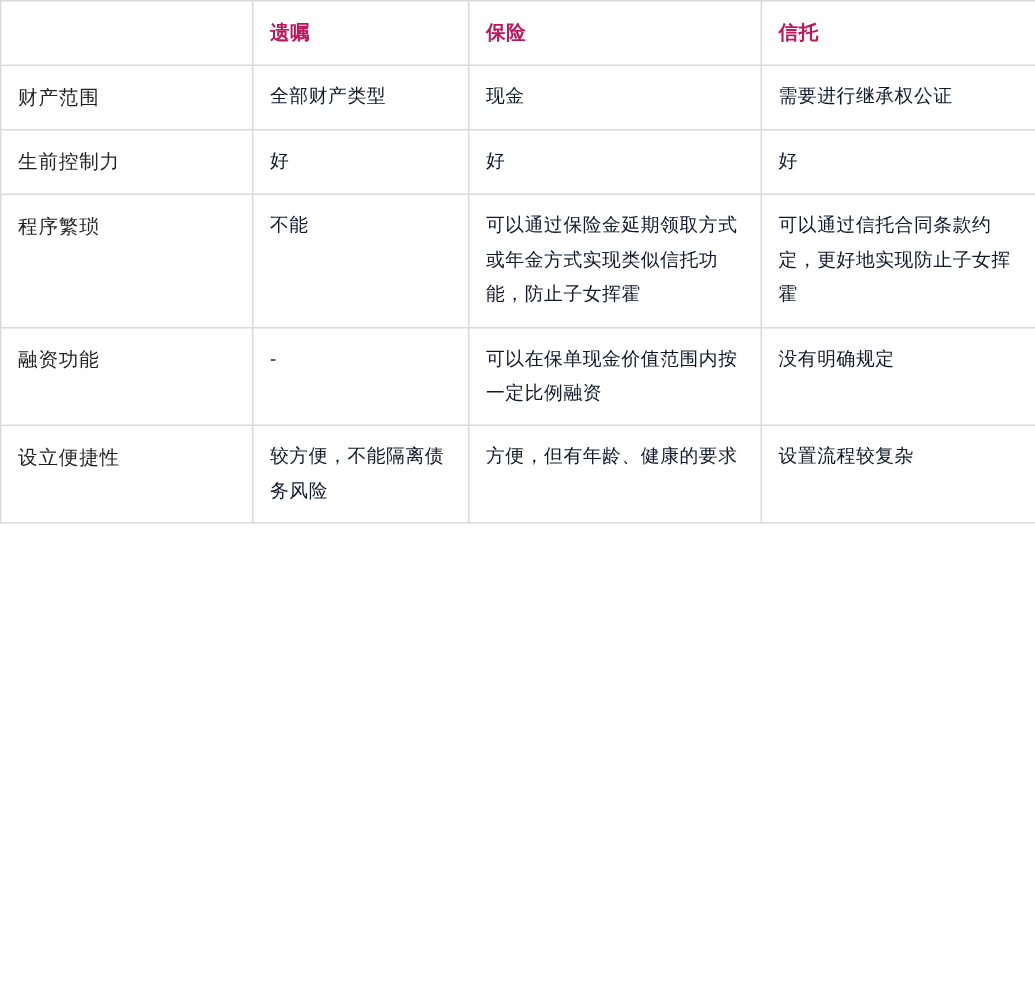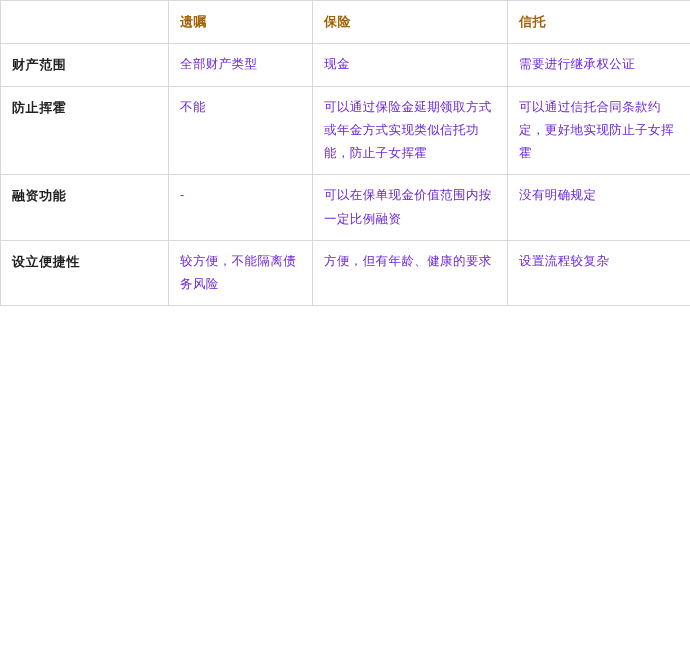--- a/index.html
+++ b/index.html
@@ -41,36 +41,36 @@
     padding: 9px 10px 9px 11px;
     font-weight: normal;
     font-size: 12.5px;
     line-height: 1.85;
     letter-spacing: 0.4px;
   }
   table.comparison thead th {
     height: 38px;
     padding-top: 9px;
     padding-bottom: 9px;
-    color: #a16207;
+    color: #be185d;
     font-weight: bold;
     font-size: 13px;
     letter-spacing: 0.5px;
   }
   table.comparison thead th.blank {
     color: transparent;
   }
   table.comparison tbody td.rowhead {
-    font-weight: bold;
+    font-weight: normal;
     color: #231f20;
     font-size: 13px;
     letter-spacing: 0.6px;
   }
   table.comparison tbody td.cell {
-    color: #6d28d9;
+    color: #0f172a;
   }
 </style>
 </head>
 <body>
 
 <div class="table-wrap">
   <table class="comparison">
     <colgroup>
       <col class="c0">
       <col class="c1">
@@ -86,21 +86,27 @@
       </tr>
     </thead>
     <tbody>
       <tr>
         <td class="rowhead">财产范围</td>
         <td class="cell">全部财产类型</td>
         <td class="cell">现金</td>
         <td class="cell">需要进行继承权公证</td>
       </tr>
       <tr>
-        <td class="rowhead">防止挥霍</td>
+        <td class="rowhead">生前控制力</td>
+        <td class="cell">好</td>
+        <td class="cell">好</td>
+        <td class="cell">好</td>
+      </tr>
+      <tr>
+        <td class="rowhead">程序繁琐</td>
         <td class="cell">不能</td>
         <td class="cell">可以通过保险金延期领取方式或年金方式实现类似信托功能，防止子女挥霍</td>
         <td class="cell">可以通过信托合同条款约定，更好地实现防止子女挥霍</td>
       </tr>
       <tr>
         <td class="rowhead">融资功能</td>
         <td class="cell">-</td>
         <td class="cell">可以在保单现金价值范围内按一定比例融资</td>
         <td class="cell">没有明确规定</td>
       </tr>

